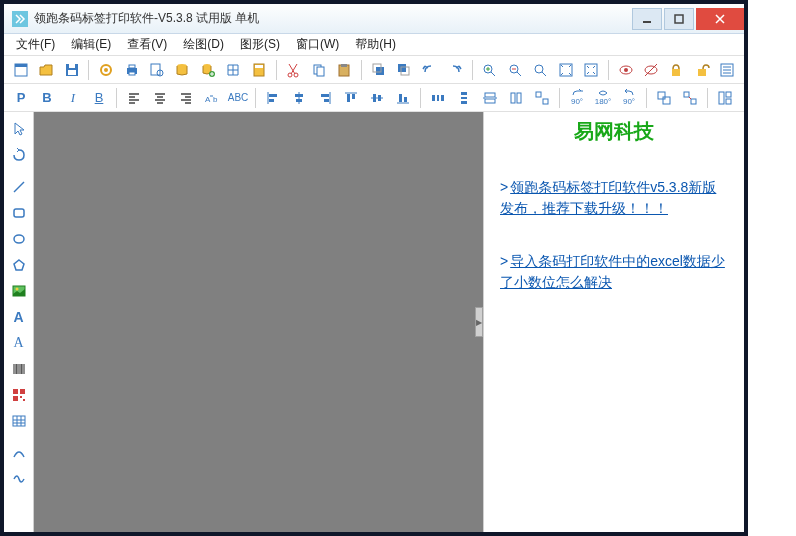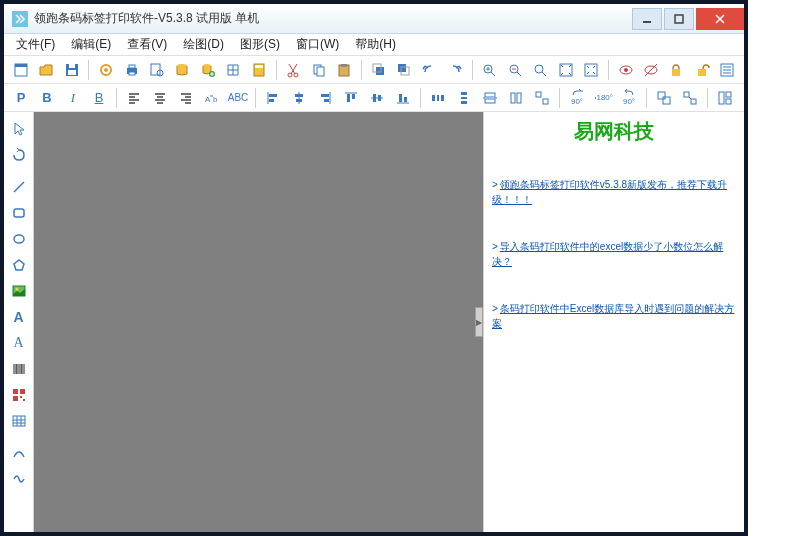--- a/index.html
+++ b/index.html
@@ -15,24 +15,24 @@
 .menubar { height: 22px; display: flex; align-items: center; padding: 0 4px; background: #fff; border-bottom: 1px solid #e0e0e0; }
 .menu-item { padding: 2px 8px; color: #222; cursor: pointer; }
 .toolbar { height: 28px; display: flex; align-items: center; padding: 2px 4px; background: #fff; border-bottom: 1px solid #e0e0e0; }
 .tb-btn { width: 22px; height: 22px; margin: 0 2px; display: flex; align-items: center; justify-content: center; cursor: pointer; border: 1px solid transparent; }
 .tb-sep { width: 1px; height: 20px; background: #d0d0d0; margin: 0 4px; }
 .content { display: flex; height: calc(100% - 108px); }
 .left-tools { width: 30px; background: #fff; border-right: 1px solid #d0d0d0; display: flex; flex-direction: column; align-items: center; padding-top: 4px; overflow: hidden; }
 .lt-btn { width: 22px; height: 22px; margin: 2px 0; display: flex; align-items: center; justify-content: center; cursor: pointer; border: 1px solid transparent; }
 .canvas { flex: 1; background: #808080; border-right: 1px solid #d0d0d0; position: relative; }
 .splitter { position: absolute; right: 0; top: 50%; transform: translateY(-50%); width: 8px; height: 30px; background: #d0d0d0; border: 1px solid #a0a0a0; font-size: 8px; display: flex; align-items: center; justify-content: center; color: #666; }
-.sidebar { width: 260px; background: #fff; padding: 6px 8px; overflow: hidden; }
+.sidebar { width: 260px; background: #fff; padding: 6px 16px; overflow: hidden; }
 .sidebar-title { color: #18a818; font-size: 20px; font-weight: bold; text-align: center; margin-bottom: 10px; }
 .sidebar-list { list-style: none; }
-.sidebar-item { margin-bottom: 14px; color: #0b57b0; font-size: 10px; line-height: 1.5; margin-top: 32px; }
+.sidebar-item { margin-bottom: 14px; color: #0b57b0; font-size: 14px; line-height: 1.5; margin-top: 32px; }
 .sidebar-item a { color: #0b57b0; text-decoration: underline; }
 .side-prefix { color: #0b57b0; text-decoration: none; margin-right: 2px; }
 svg { display: block; }
 .bold { font-weight: bold; }
 .italic { font-style: italic; }
 .underline { text-decoration: underline; }
 </style>
 </head>
 <body>
 
@@ -353,21 +353,21 @@
           <rect x="9" y="9" width="5" height="5" fill="none" stroke="#3b7ac0"></rect>
         </svg>
       </div>
     <div class="tb-sep"></div>
     <div class="tb-btn" style="font-size:8px;color:#3b7ac0;flex-direction:column;">
         <svg width="12" height="8">
           <path d="M2 6 Q2 2 6 2 L10 2 M8 0 L10 2 L88 4" fill="none" stroke="#3b7ac0"></path>
         </svg>
         <span>90°</span>
       </div>
-    <div class="tb-btn" style="font-size:8px;color:#3b7ac0;">
+    <div class="tb-btn" style="font-size:8px;color:#3b7ac0;flex-direction:column;">
         <svg width="12" height="8">
           <path d="M2 4 Q6 0 10 4 M2 4 Q6 8 10 4" fill="none" stroke="#3b7ac0"></path>
         </svg>
         <span>180°</span>
       </div>
     <div class="tb-btn" style="font-size:8px;color:#3b7ac0;flex-direction:column;">
         <svg width="12" height="8">
           <path d="M10 6 Q10 2 6 2 L2 2 M4 0 L2 2 L4 4" fill="none" stroke="#3b7ac0"></path>
         </svg>
         <span>90°</span>
@@ -473,19 +473,18 @@
     </div>
 
     <div class="canvas">
       <div class="splitter">▶</div>
     </div>
 
     <div class="sidebar">
       <div class="sidebar-title">易网科技</div>
       <ul class="sidebar-list">
         <li class="sidebar-item"><span class="side-prefix">&gt;</span><a href="#">领跑条码标签打印软件v5.3.8新版发布，推荐下载升级！！！</a></li>
-        <li class="sidebar-item"><span class="side-prefix">&gt;</span><a href="#">导入条码打印软件中的excel数据少了小数位怎么解决？</a></li>
-        <li class="sidebar-item"><span class="side-prefix">&gt;</span><a href="#">条码打印软件中Excel数据库导入时遇到问题的解决方案</a></li>
+        <li class="sidebar-item"><span class="side-prefix">&gt;</span><a href="#">导入条码打印软件中的excel数据少了小数位怎么解决</a></li>
       </ul>
     </div>
   </div>
 
 </div>
 
 </body></html>

